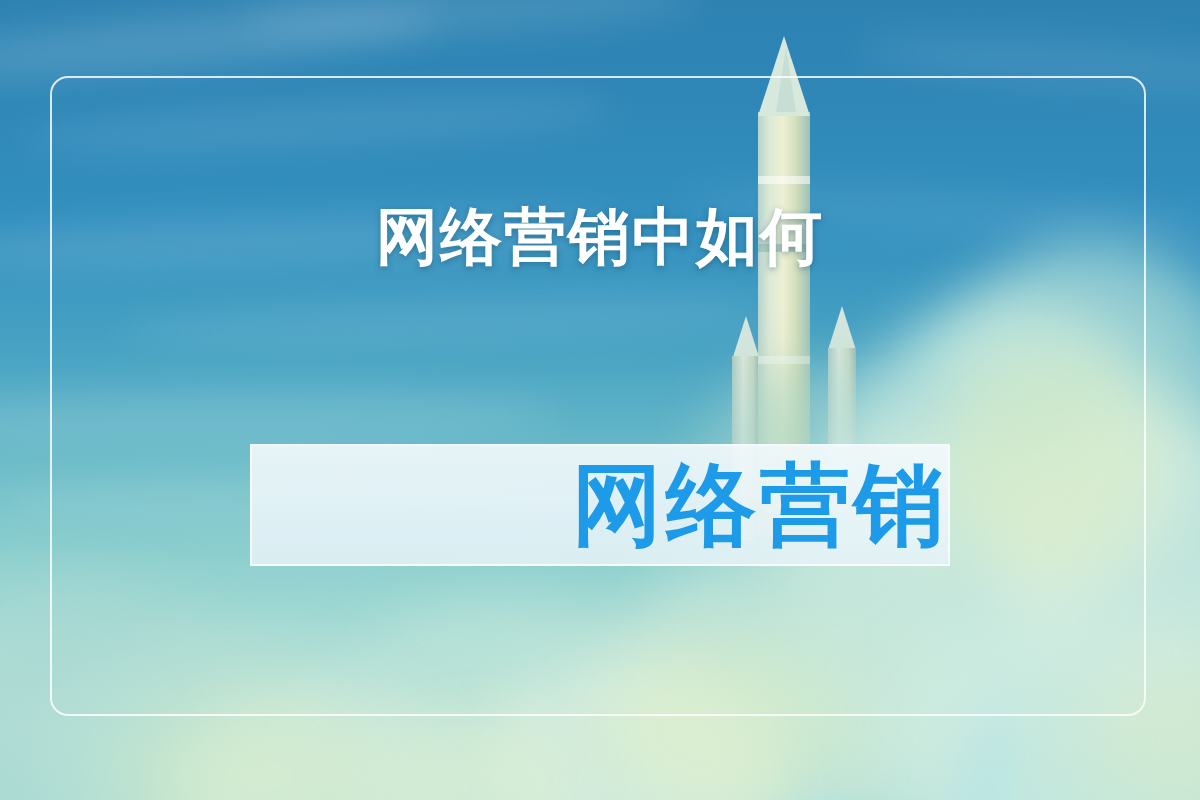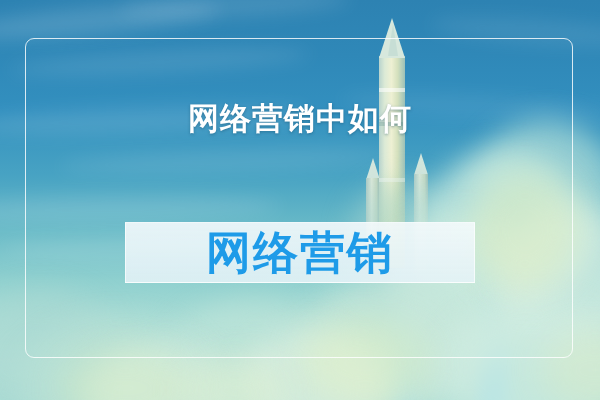--- a/index.html
+++ b/index.html
@@ -215,21 +215,21 @@
     width: 350px;
     height: 61px;
     background: linear-gradient(180deg,
       rgba(244,250,252,0.90) 0%,
       rgba(236,246,250,0.88) 55%,
       rgba(230,243,248,0.86) 100%);
     border: 1px solid rgba(255,255,255,0.65);
     box-sizing: border-box;
     display: flex;
     align-items: center;
-    justify-content: center;
+    justify-content: flex-end;
   }
   .keyword-text {
     font-size: 45px;
     font-weight: bold;
     color: #1e9be8;
     letter-spacing: 2px;
     line-height: 1;
     white-space: nowrap;
   }
 </style>

